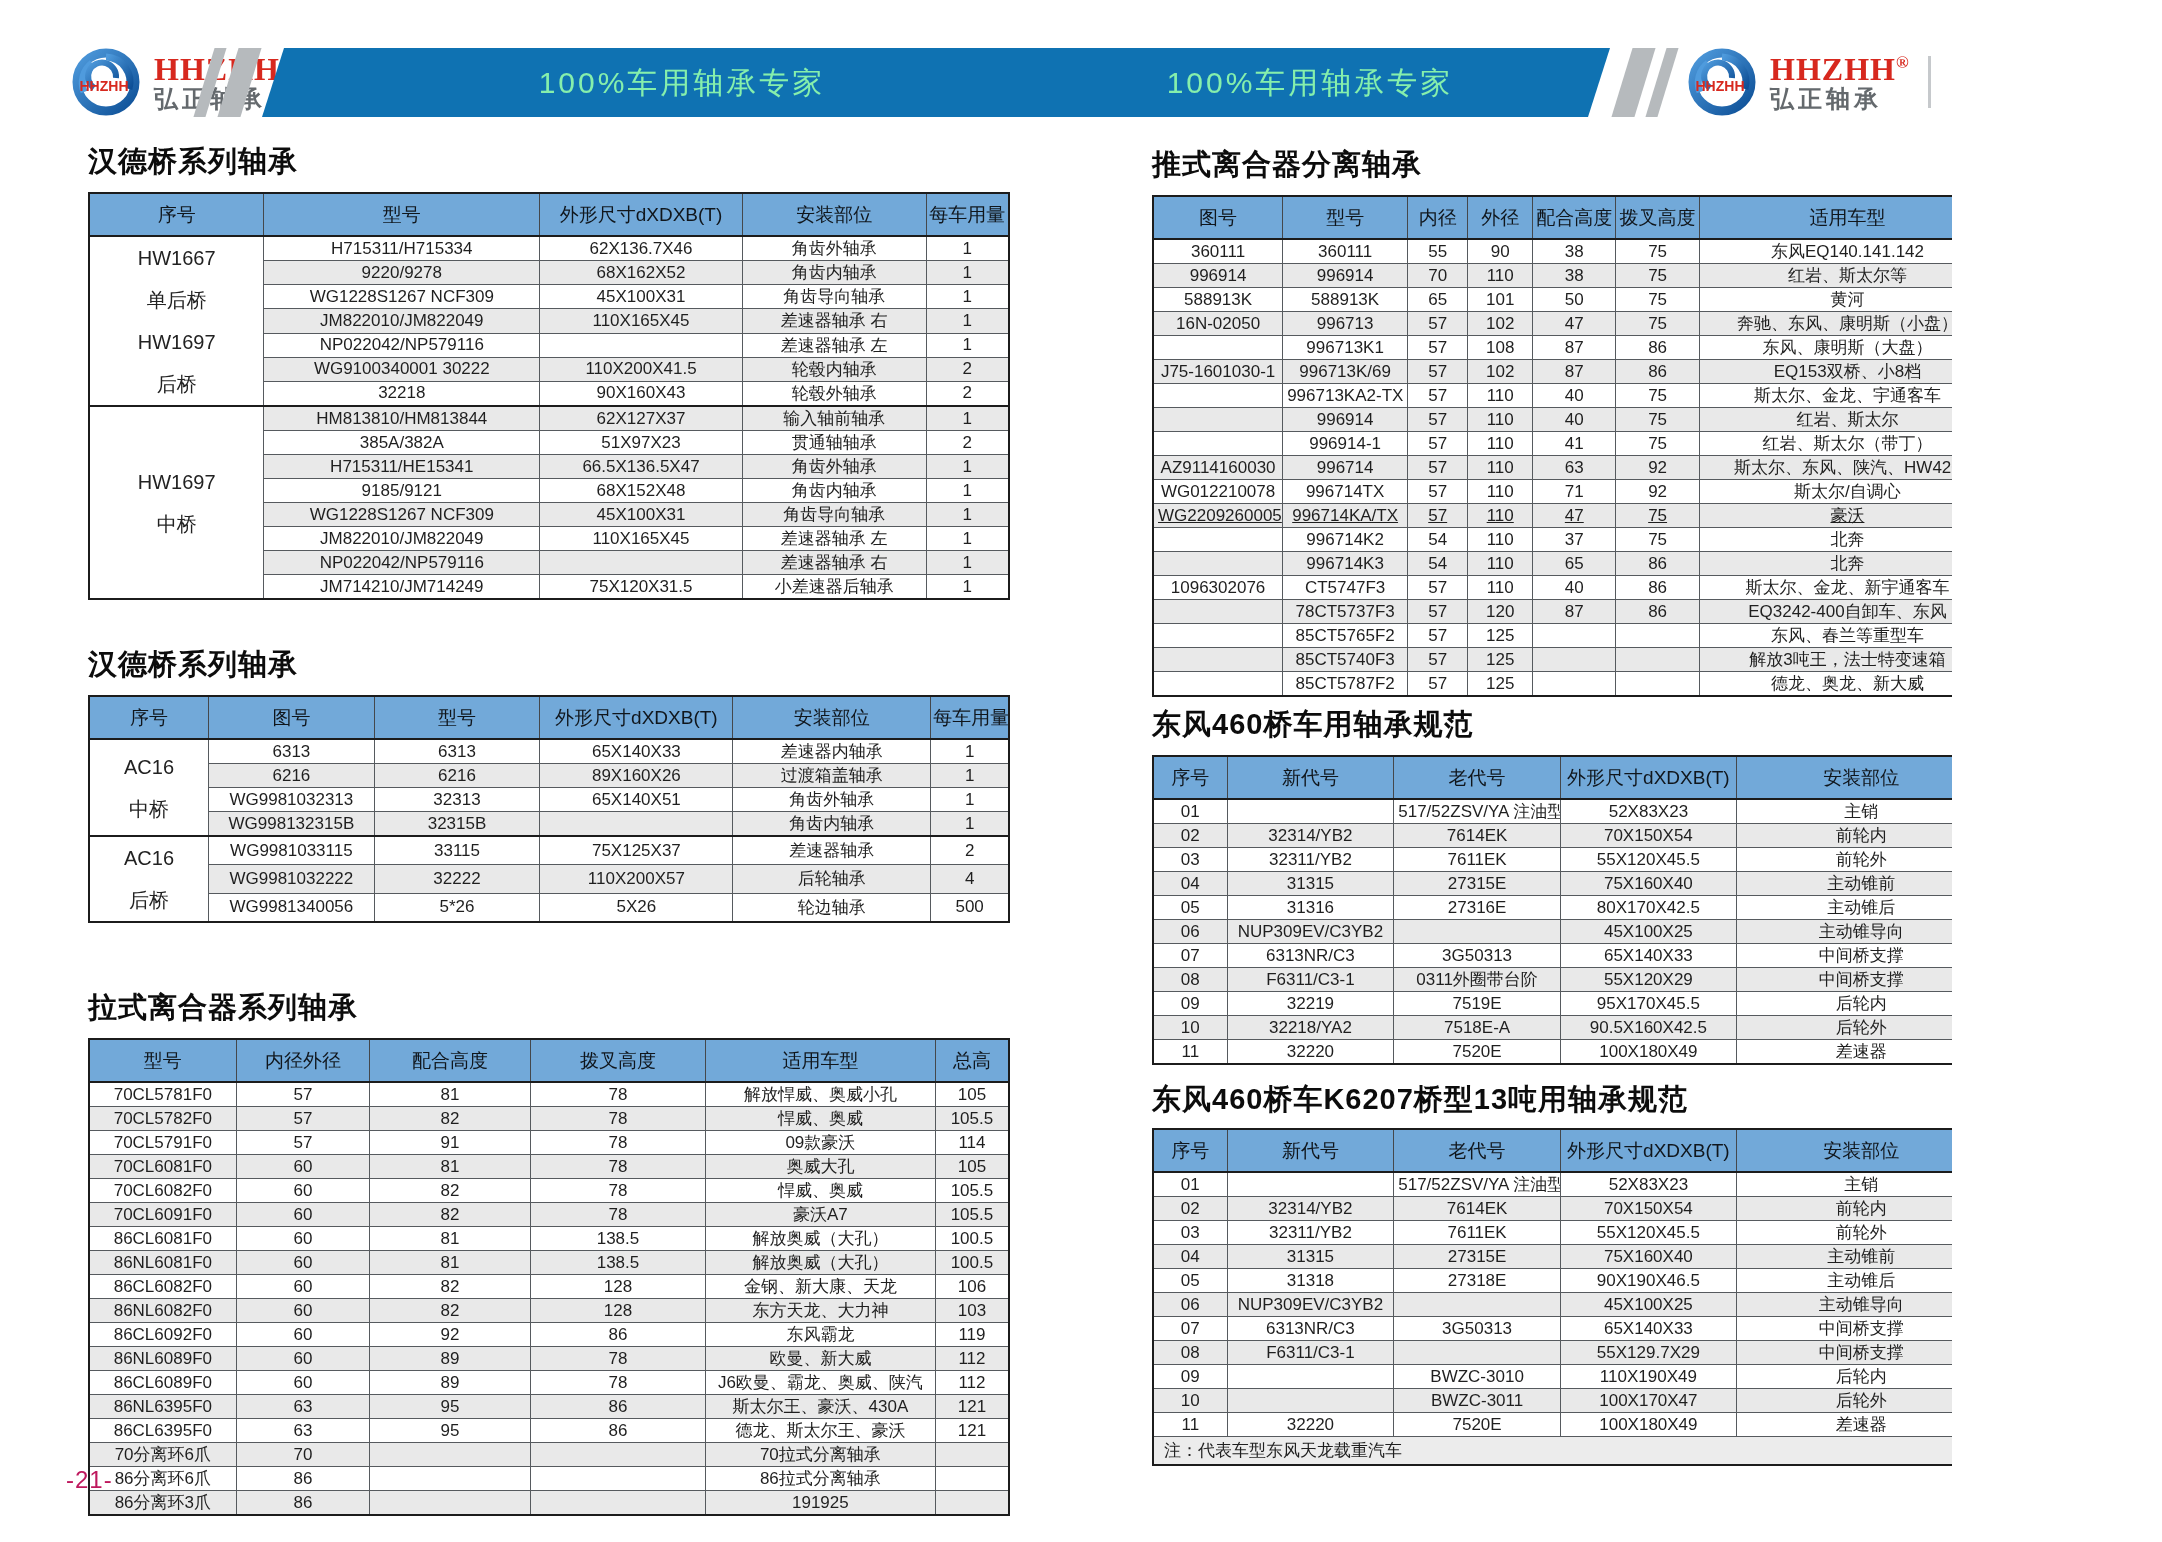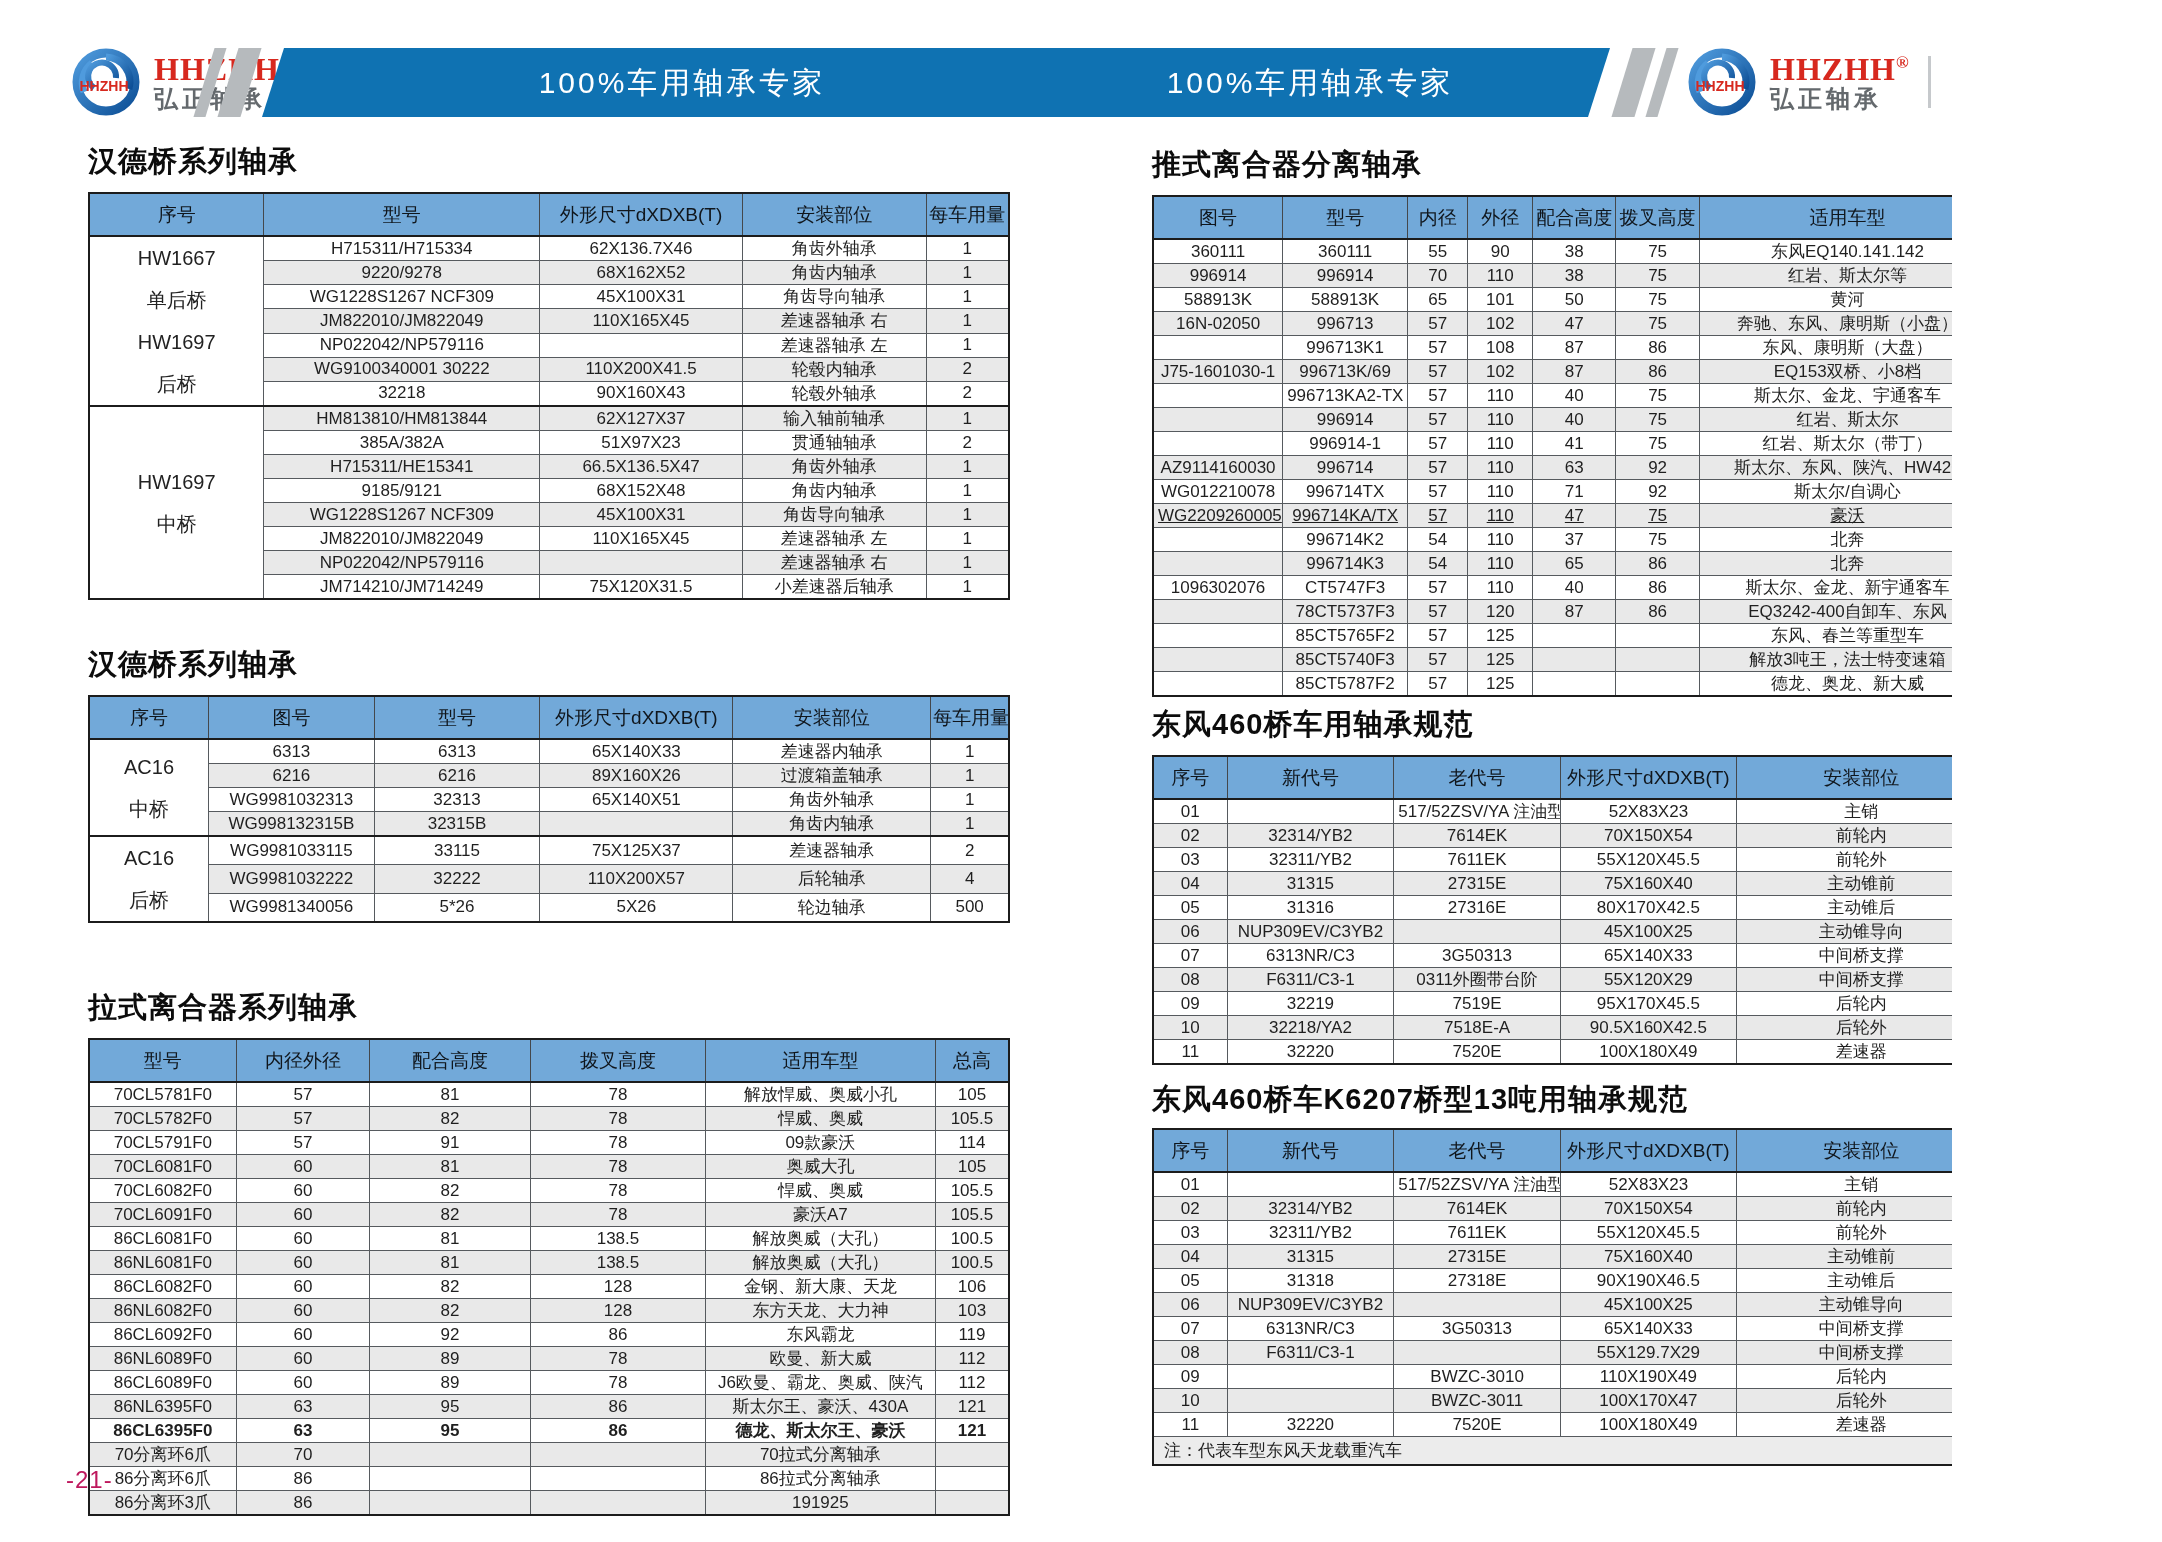--- a/index.html
+++ b/index.html
@@ -9,21 +9,21 @@
   }
   
   .hdr{position:absolute;left:0;top:0;width:2162px;height:125px;background:#fff;}
   .banner{
     position:absolute;left:262px;top:48px;width:1348px;height:69px;
     background:var(--banner_blue,#0f72b2);
     clip-path:polygon(22px 0,100% 0,calc(100% - 22px) 100%,0 100%);
   }
   .banner-text{
     position:absolute;top:50%;transform:translate(-50%,-50%);
-    color:#ffffff;font-size:30px;letter-spacing:3px;white-space:nowrap;
+    color:#86efac;font-size:30px;letter-spacing:3px;white-space:nowrap;
   }
   .stripe{position:absolute;top:48px;height:69px;background:var(--stripe_gray,#b6babd);transform:skewX(-17deg);}
   .brand-cluster{position:absolute;top:46px;height:72px;display:flex;align-items:center;gap:14px;}
   .brand-cluster.leftc{left:72px;}
   .brand-cluster.rightc{left:1688px;}
   .brand-text{display:flex;flex-direction:column;line-height:1.05;}
   .brand-abbr{font-family:"Liberation Serif","DejaVu Serif",serif;font-weight:bold;
     font-size:32px;color:var(--brand_red,#d7281e);letter-spacing:1px;white-space:nowrap;}
   .brand-abbr .reg{font-size:17px;vertical-align:super;}
   .brand-cn{font-size:24px;font-weight:bold;color:var(--brand_gray,#64696d);letter-spacing:4px;white-space:nowrap;}
@@ -446,21 +446,21 @@
           <td>112</td>
         </tr>
         <tr class="odd" style="height: 20px;">
           <td>86NL6395F0</td>
           <td>63</td>
           <td>95</td>
           <td>86</td>
           <td>斯太尔王、豪沃、430A</td>
           <td>121</td>
         </tr>
-        <tr class="even" style="height: 20px; font-weight: bold;">
+        <tr class="even" style="height: 20px;">
           <td>86CL6395F0</td>
           <td>63</td>
           <td>95</td>
           <td>86</td>
           <td>德龙、斯太尔王、豪沃</td>
           <td>121</td>
         </tr>
         <tr class="odd" style="height: 20px; padding-left: 6px;">
           <td>70分离环6爪</td>
           <td>70</td>

